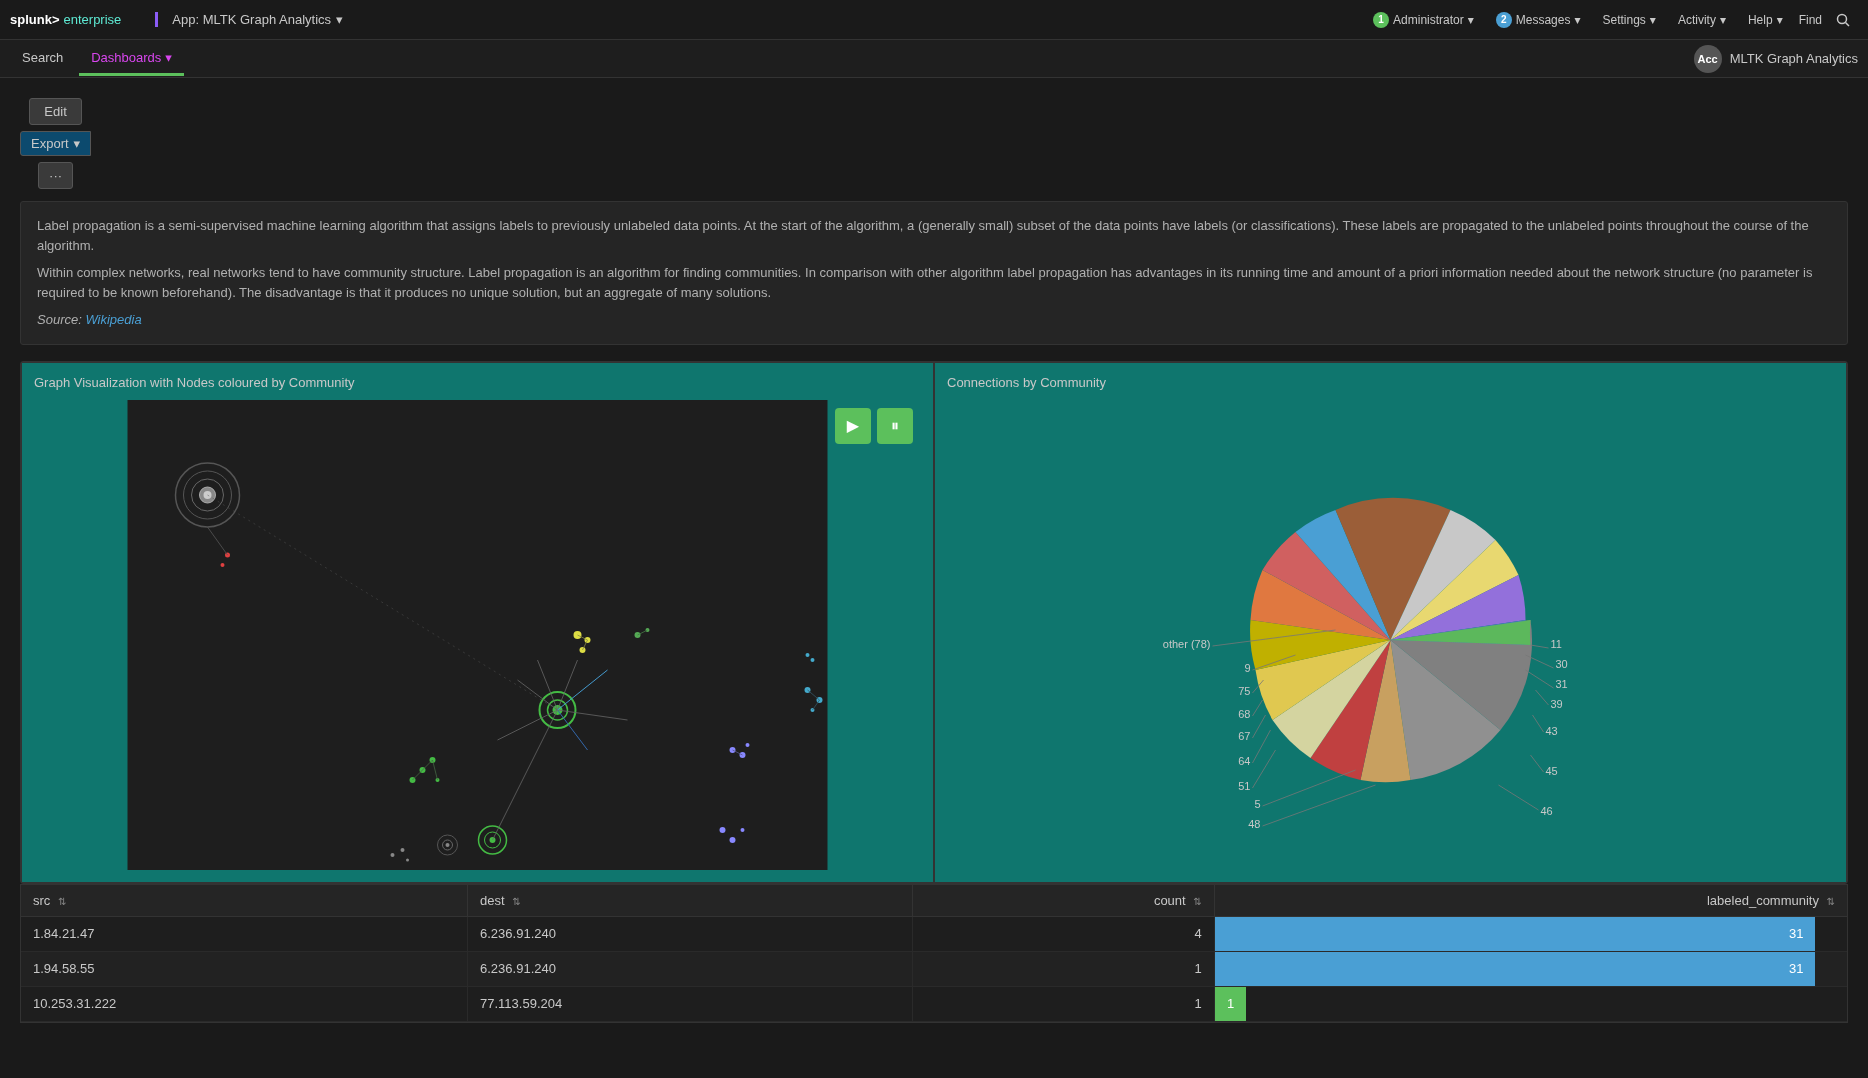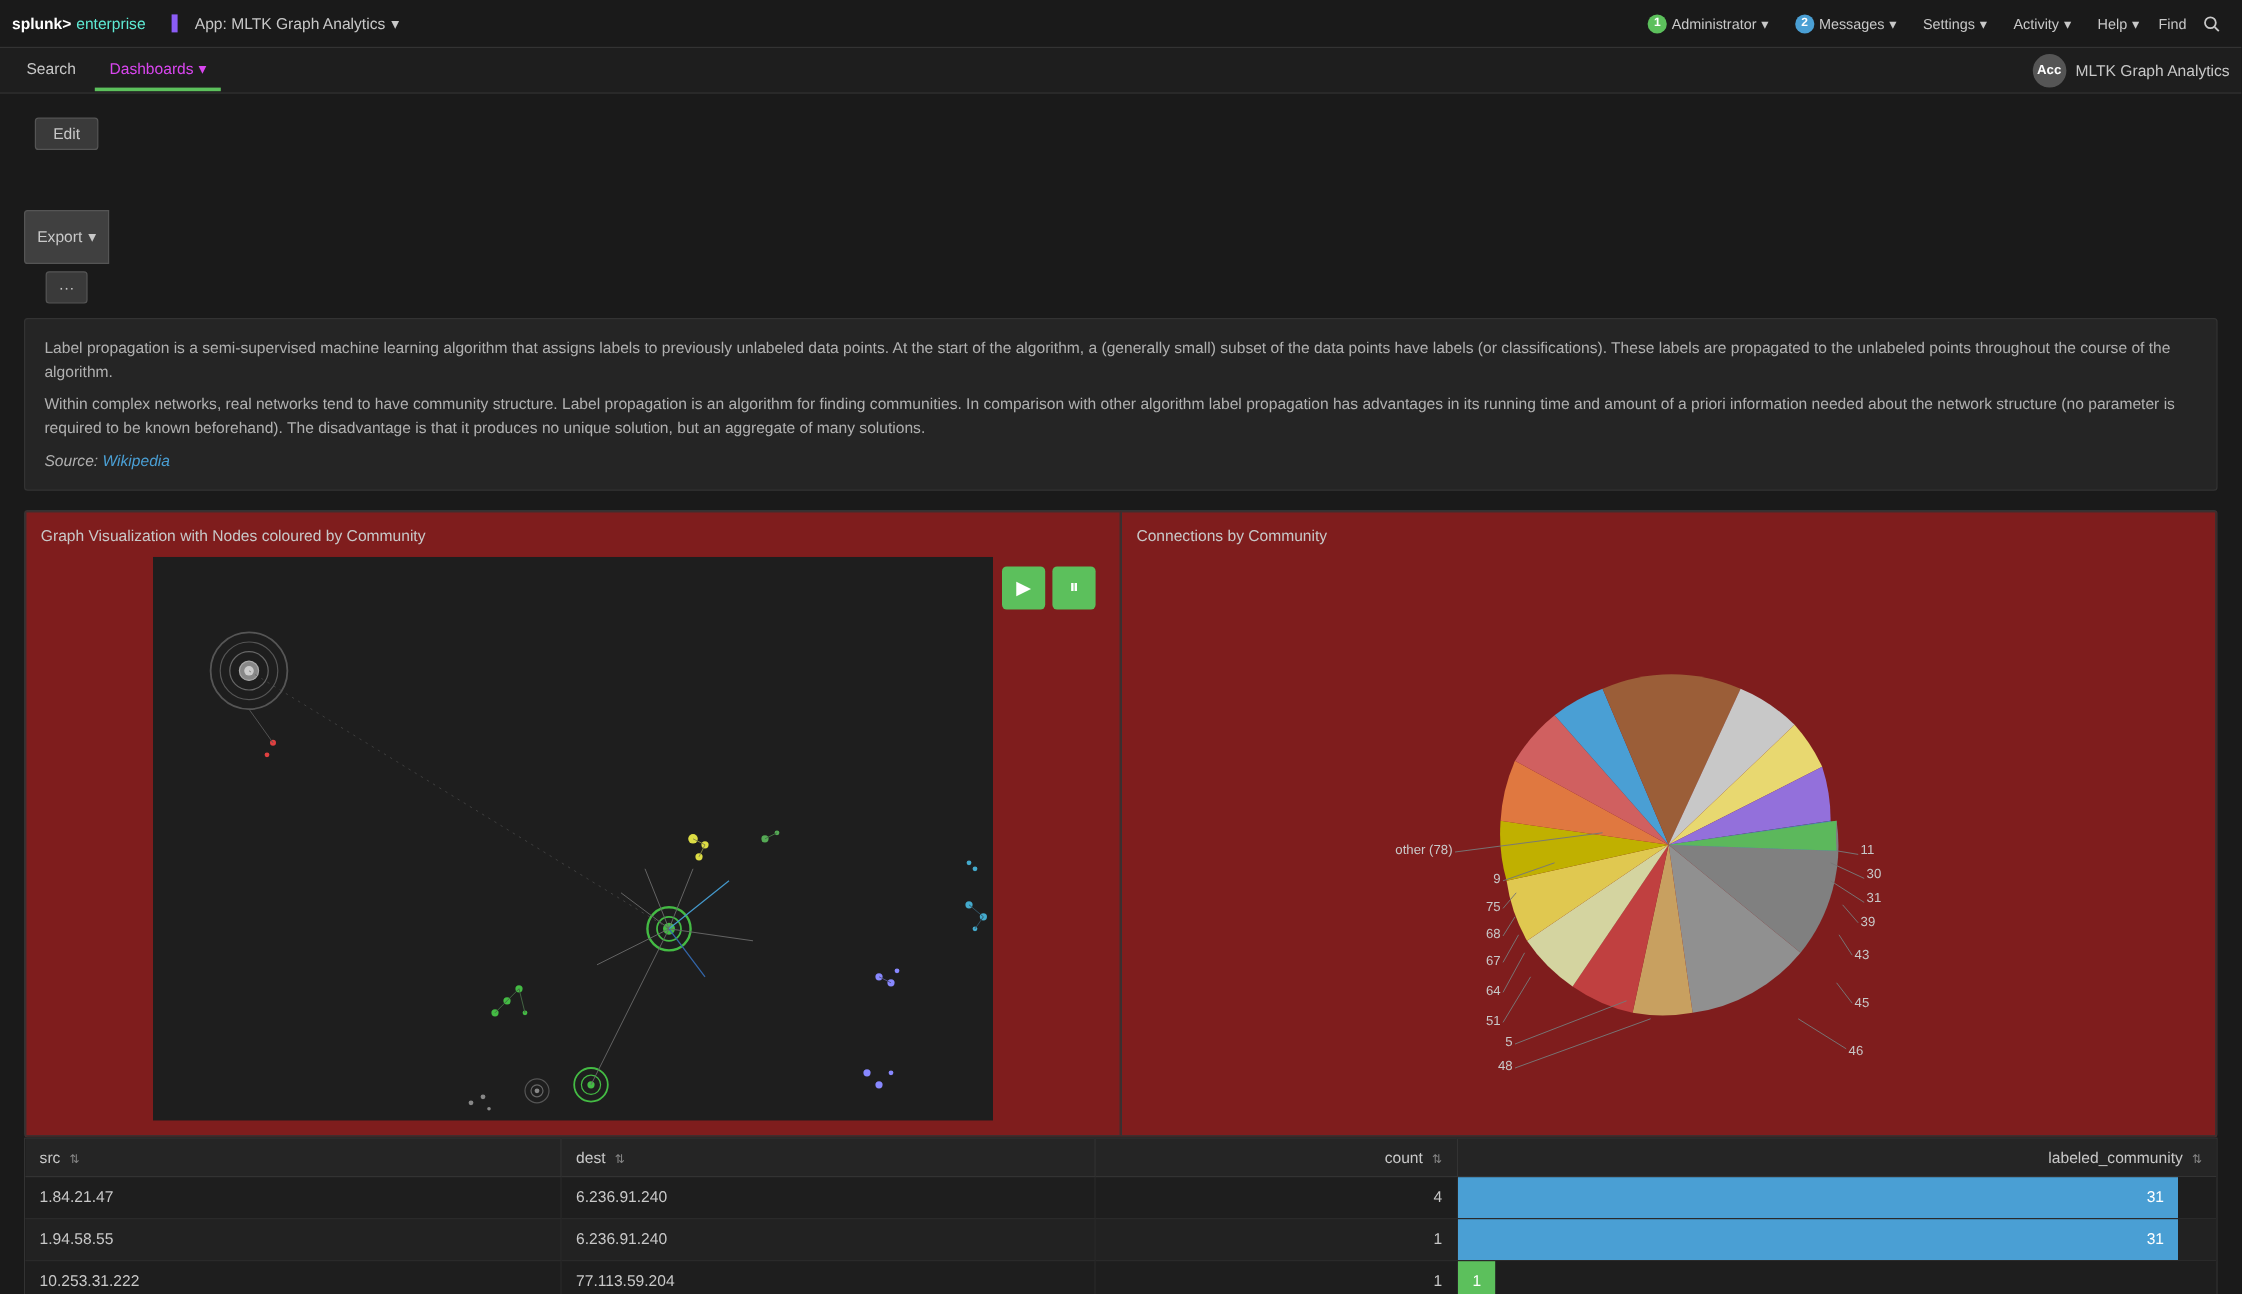--- a/index.html
+++ b/index.html
@@ -27,23 +27,23 @@
       font-weight: 700;
     }
     .splunk-logo-enterprise {
       color: #5eead4;
       font-size: 13px;
       font-weight: 400;
     }
     .app-name {
       color: #c8c8c8;
       font-size: 13px;
-      border-left: 5px solid #8b5cf6;
+      border-left: 3px solid #8b5cf6;
       padding-left: 14px;
-      margin-left: 6px;
+      margin-left: 18px;
       display: flex;
       align-items: center;
       gap: 5px;
     }
     .nav-spacer { flex: 1; }
     .nav-right {
       display: flex;
       align-items: center;
       gap: 2px;
     }
@@ -141,31 +141,30 @@
     .btn-edit {
       background: #3a3a3a;
       border: 1px solid #555;
       color: #c8c8c8;
       padding: 5px 14px;
       border-radius: 3px;
       cursor: pointer;
       font-size: 13px;
     }
     .btn-export {
-      background: #404040;
+      background: #0c4a6e;
       border: 1px solid #555;
       color: #c8c8c8;
-      padding: 14px 10px;
+      padding: 4px 10px;
       border-radius: 3px 0 0 3px;
       cursor: pointer;
       font-size: 13px;
       display: flex;
       align-items: center;
       gap: 5px;
-      margin-top: 44px;
     }
     .btn-more {
       background: #3a3a3a;
       border: 1px solid #555;
       color: #c8c8c8;
       padding: 5px 10px;
       border-radius: 3px;
       cursor: pointer;
       font-size: 13px;
     }
@@ -173,21 +172,21 @@
     
     .panel-grid {
       display: grid;
       grid-template-columns: 1fr 1fr;
       gap: 0;
       border: 1px solid #333;
       border-radius: 3px;
       margin-bottom: 0;
     }
     .panel {
-      background: #7f1d1d;
+      background: #0f766e;
       border: 1px solid #333;
       padding: 12px;
       position: relative;
     }
     .panel-title {
       color: #c8c8c8;
       font-size: 13px;
       margin-bottom: 10px;
     }
     .panel-content {

